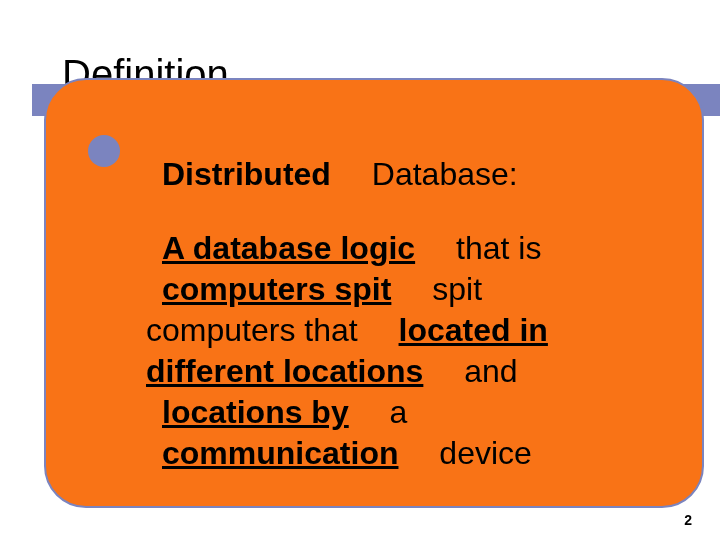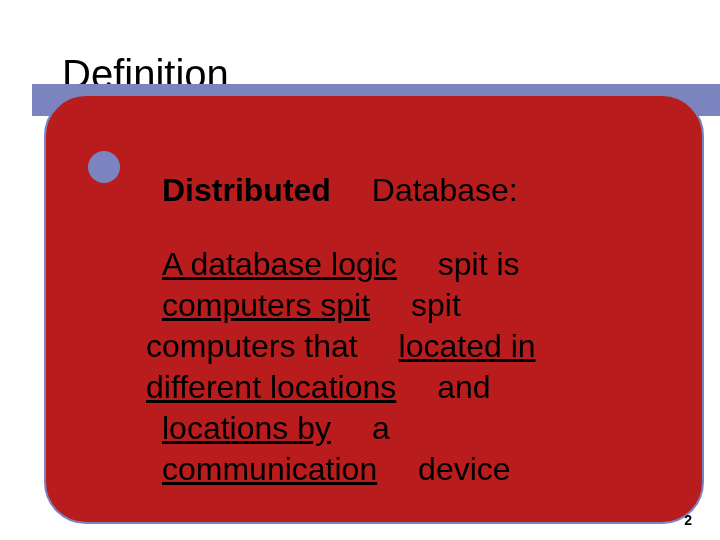--- a/index.html
+++ b/index.html
@@ -27,26 +27,26 @@
     position: absolute;
     left: 0;
     right: 0;
     top: 52px;
     height: 20px;
     background: #7b84bf;
   }
   .content-frame {
     position: absolute;
     left: 28px;
-    top: 78px;
+    top: 62px;
     width: 660px;
     height: 430px;
     border: 2px solid #7b84bf;
     border-radius: 42px;
-    background: #b91c1c;
+    background: #f97316;
   }
   .content-inner {
     padding: 26px 40px 20px 52px;
   }
   .bullet-block {
     position: relative;
     color: #000;
   }
   .bullet-dot {
     position: absolute;
@@ -60,21 +60,21 @@
   .term-line {
     font-size: 32px;
     line-height: 1.25;
   }
   .term-bold { font-weight: bold; }
   .def-text {
     font-size: 32px;
     line-height: 1.28;
     margin-top: 2px;
   }
-  .u { text-decoration: underline; }
+  .u { text-decoration: underline; font-weight: bold; }
   .page-number {
     position: absolute;
     right: 28px;
     bottom: 12px;
     font-size: 14px;
     font-weight: bold;
     color: #000;
   }
 </style>
 </head>
@@ -86,19 +86,19 @@
 </div>
 
 <div class="content-frame">
   <div class="content-inner">
     <div class="bullet-block">
       <div class="bullet-dot"></div>
       <div class="term-line">
         <span class="term-bold">Distributed</span><span> Database:</span>
       </div>
       <div class="def-text">
-        <span class="u">A database logic</span><span> spit is </span><span class="u">computers spit</span><span> spit computers that </span><span class="u">located in different locations</span><span> and </span><span class="u">locations by</span><span> a </span><span class="u">communication</span><span> device</span>
+        <span class="u">A database logic</span><span> that is </span><span class="u">computers spit</span><span> spit computers that </span><span class="u">located in different locations</span><span> and </span><span class="u">locations by</span><span> a </span><span class="u">communication</span><span> device</span>
       </div>
     </div>
   </div>
 </div>
 
 <div class="page-number">2</div>
 
 </body></html>

